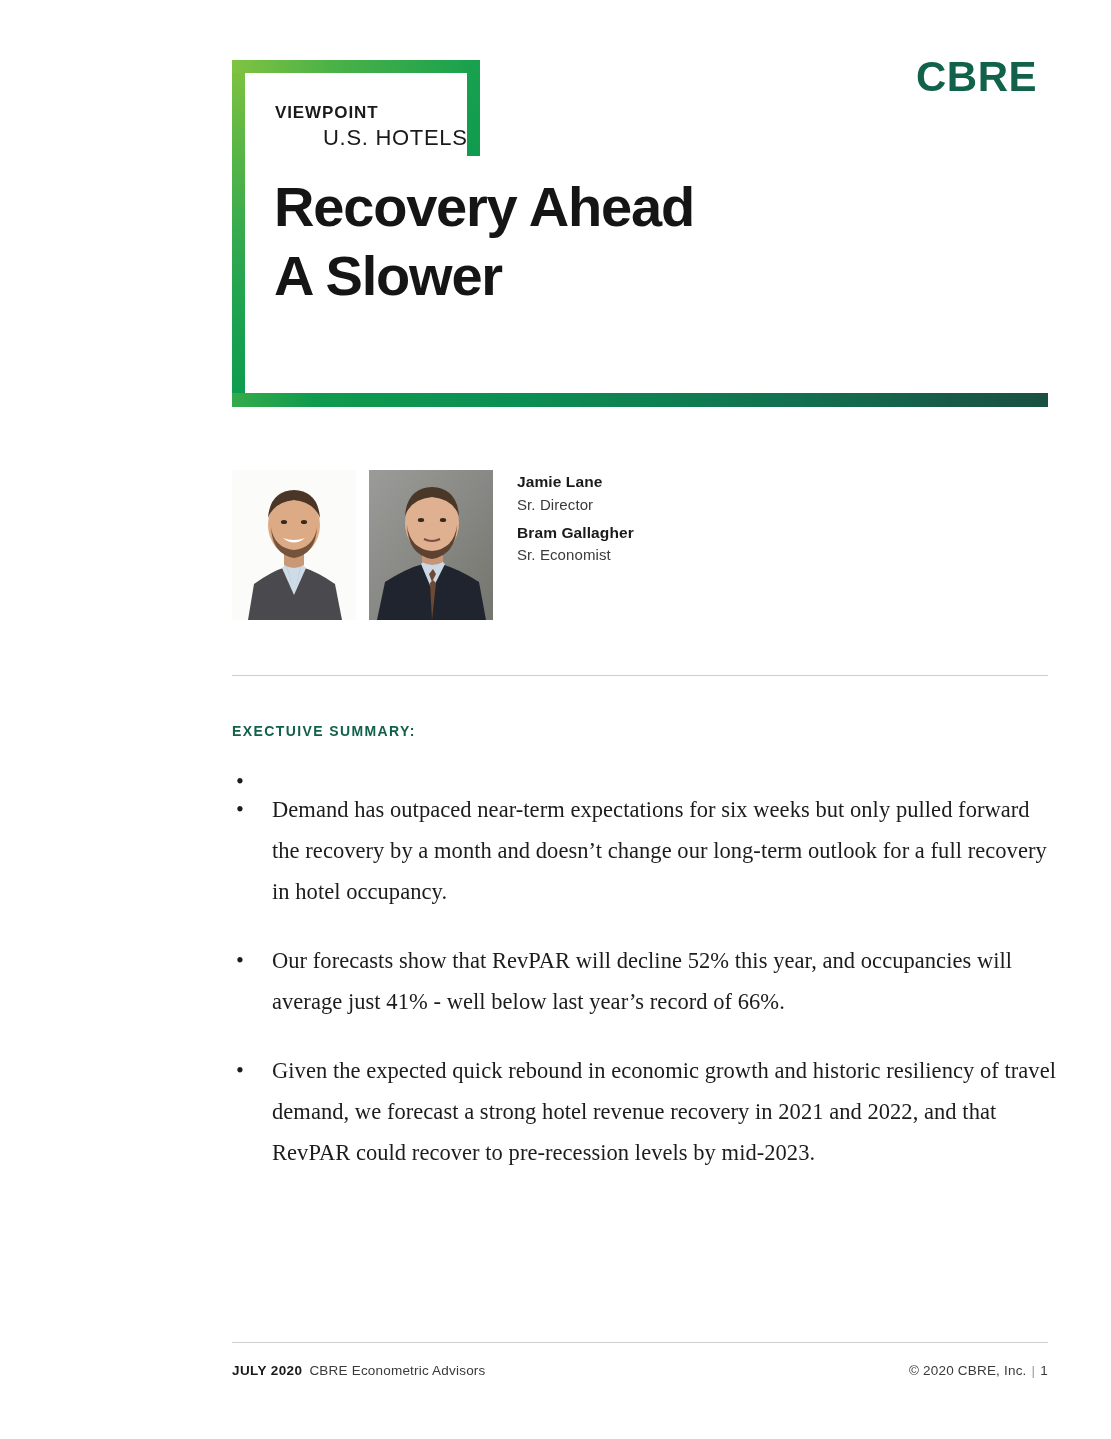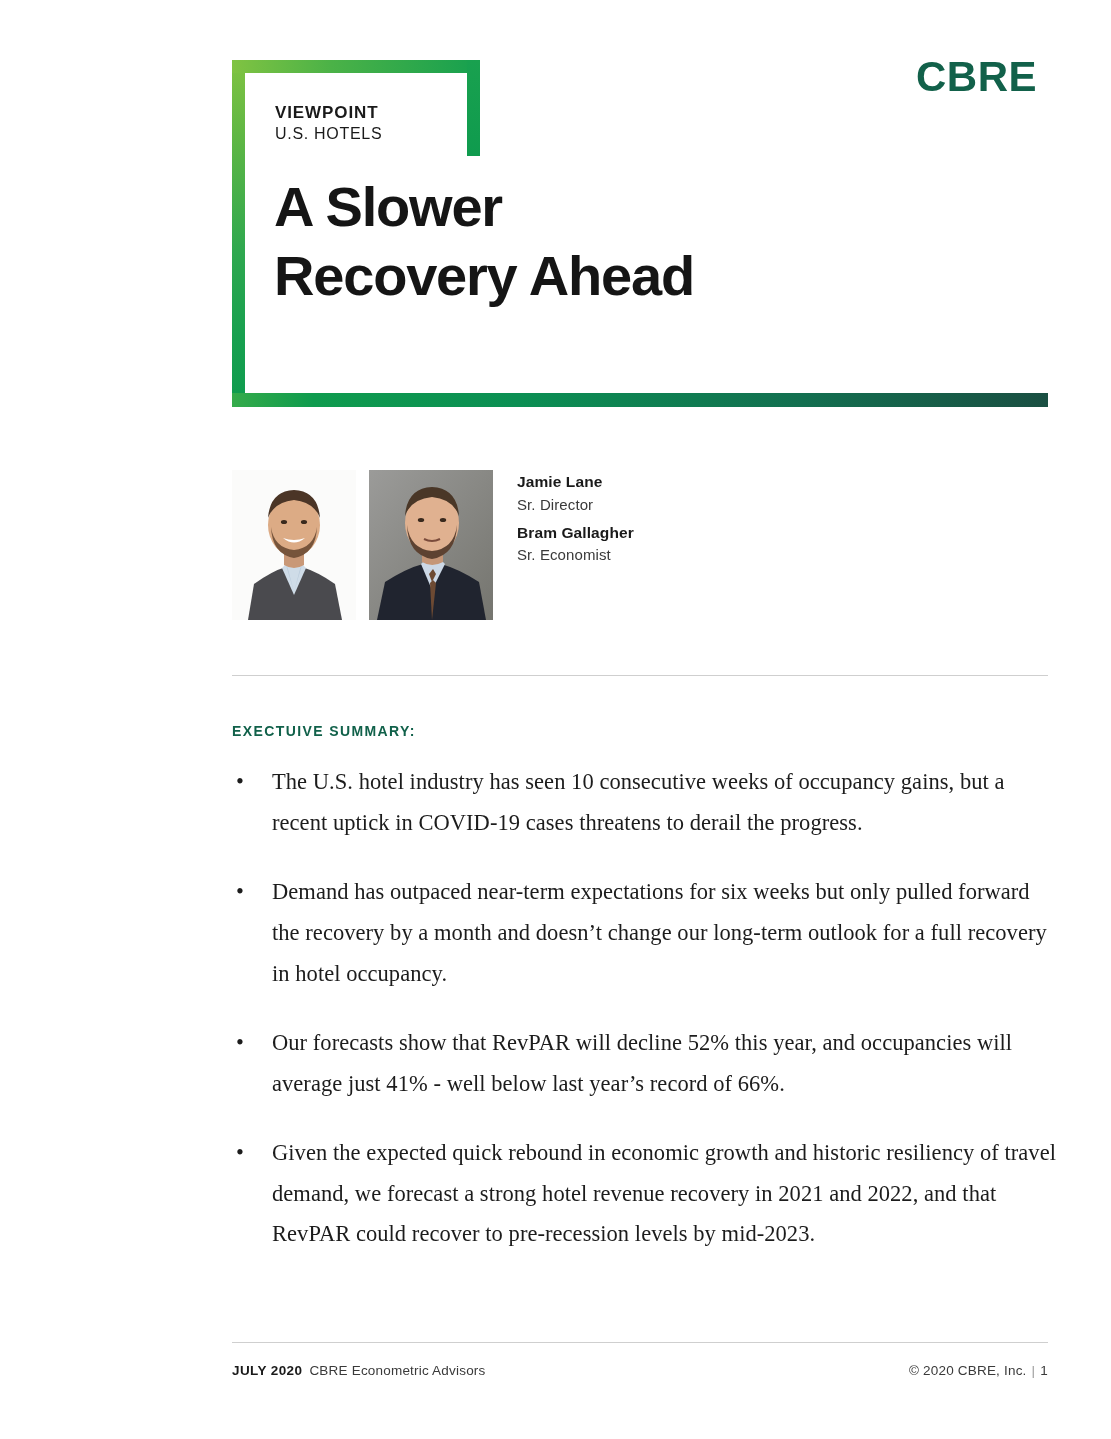--- a/index.html
+++ b/index.html
@@ -78,25 +78,26 @@
     line-height: 1.28;
   }
   .kicker-line1 {
     font-size: 17px;
     font-weight: 700;
     letter-spacing: 0.9px;
     color: #1a1a1a;
     display: block;
   }
   .kicker-line2 {
-    font-size: 16px;
+    font-size: 22px;
     font-weight: 400;
     letter-spacing: 0.7px;
     color: #1a1a1a;
     display: block;
+    margin-left: 48px;
   }
   .title-block {
     position: absolute;
     left: 42px;
     top: 112px;
   }
   .title-sub {
     font-size: 37px;
     font-weight: 700;
     letter-spacing: -0.4px;
@@ -246,22 +247,22 @@
   <div class="bracket-top"></div>
   <div class="bracket-right-stub"></div>
   <div class="bracket-bottom"></div>
 
   <div class="kicker">
     <span class="kicker-line1">VIEWPOINT</span>
     <span class="kicker-line2">U.S. HOTELS</span>
   </div>
 
   <div class="title-block">
+    <span class="title-main">Recovery Ahead</span>
     <span class="title-main">A Slower</span>
-    <span class="title-main">Recovery Ahead</span>
   </div>
 </div>
 
 <div class="authors">
 
   <div class="headshot one">
     <svg class="hs-svg" viewBox="0 0 124 150">
       <rect x="0" y="0" width="124" height="150" fill="#fbfbfa"></rect>
 
       <path d="M16 150 L22 114 Q40 101 54 97 L70 97 Q86 102 103 114 L110 150 Z" fill="#4a4a4e"></path>
@@ -326,21 +327,20 @@
   </div>
 </div>
 
 <div class="rule rule-top"></div>
 
 <div class="exec-heading">EXECTUIVE SUMMARY:</div>
 
 <div class="bullets">
   <div class="bullet">
     <span class="dot">•</span>
-    <span>The U.S. hotel industry has seen 10 consecutive weeks of occupancy gains, but a recent uptick in COVID-19 cases threatens to derail the progress.</span>
   </div>
   <div class="bullet">
     <span class="dot">•</span>
     <span>Demand has outpaced near-term expectations for six weeks but only pulled forward the recovery by a month and doesn’t change our long-term outlook for a full recovery in hotel occupancy.</span>
   </div>
   <div class="bullet">
     <span class="dot">•</span>
     <span>Our forecasts show that RevPAR will decline 52% this year, and occupancies will average just 41% - well below last year’s record of 66%.</span>
   </div>
   <div class="bullet">

